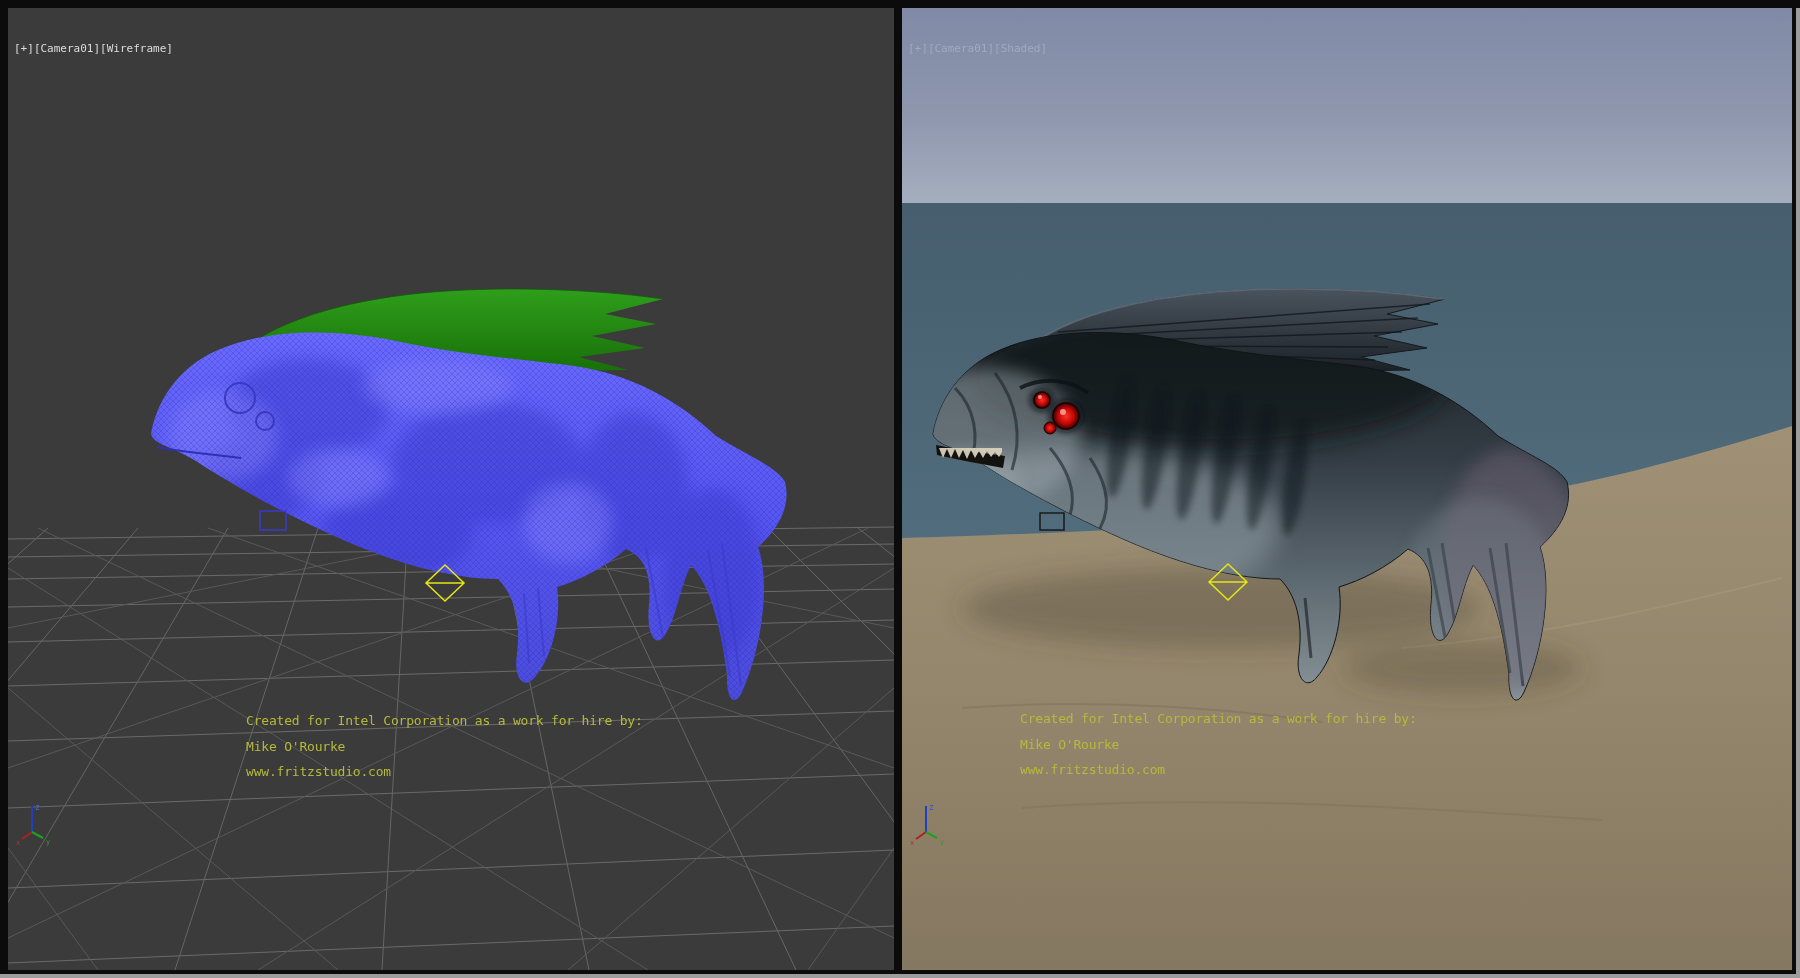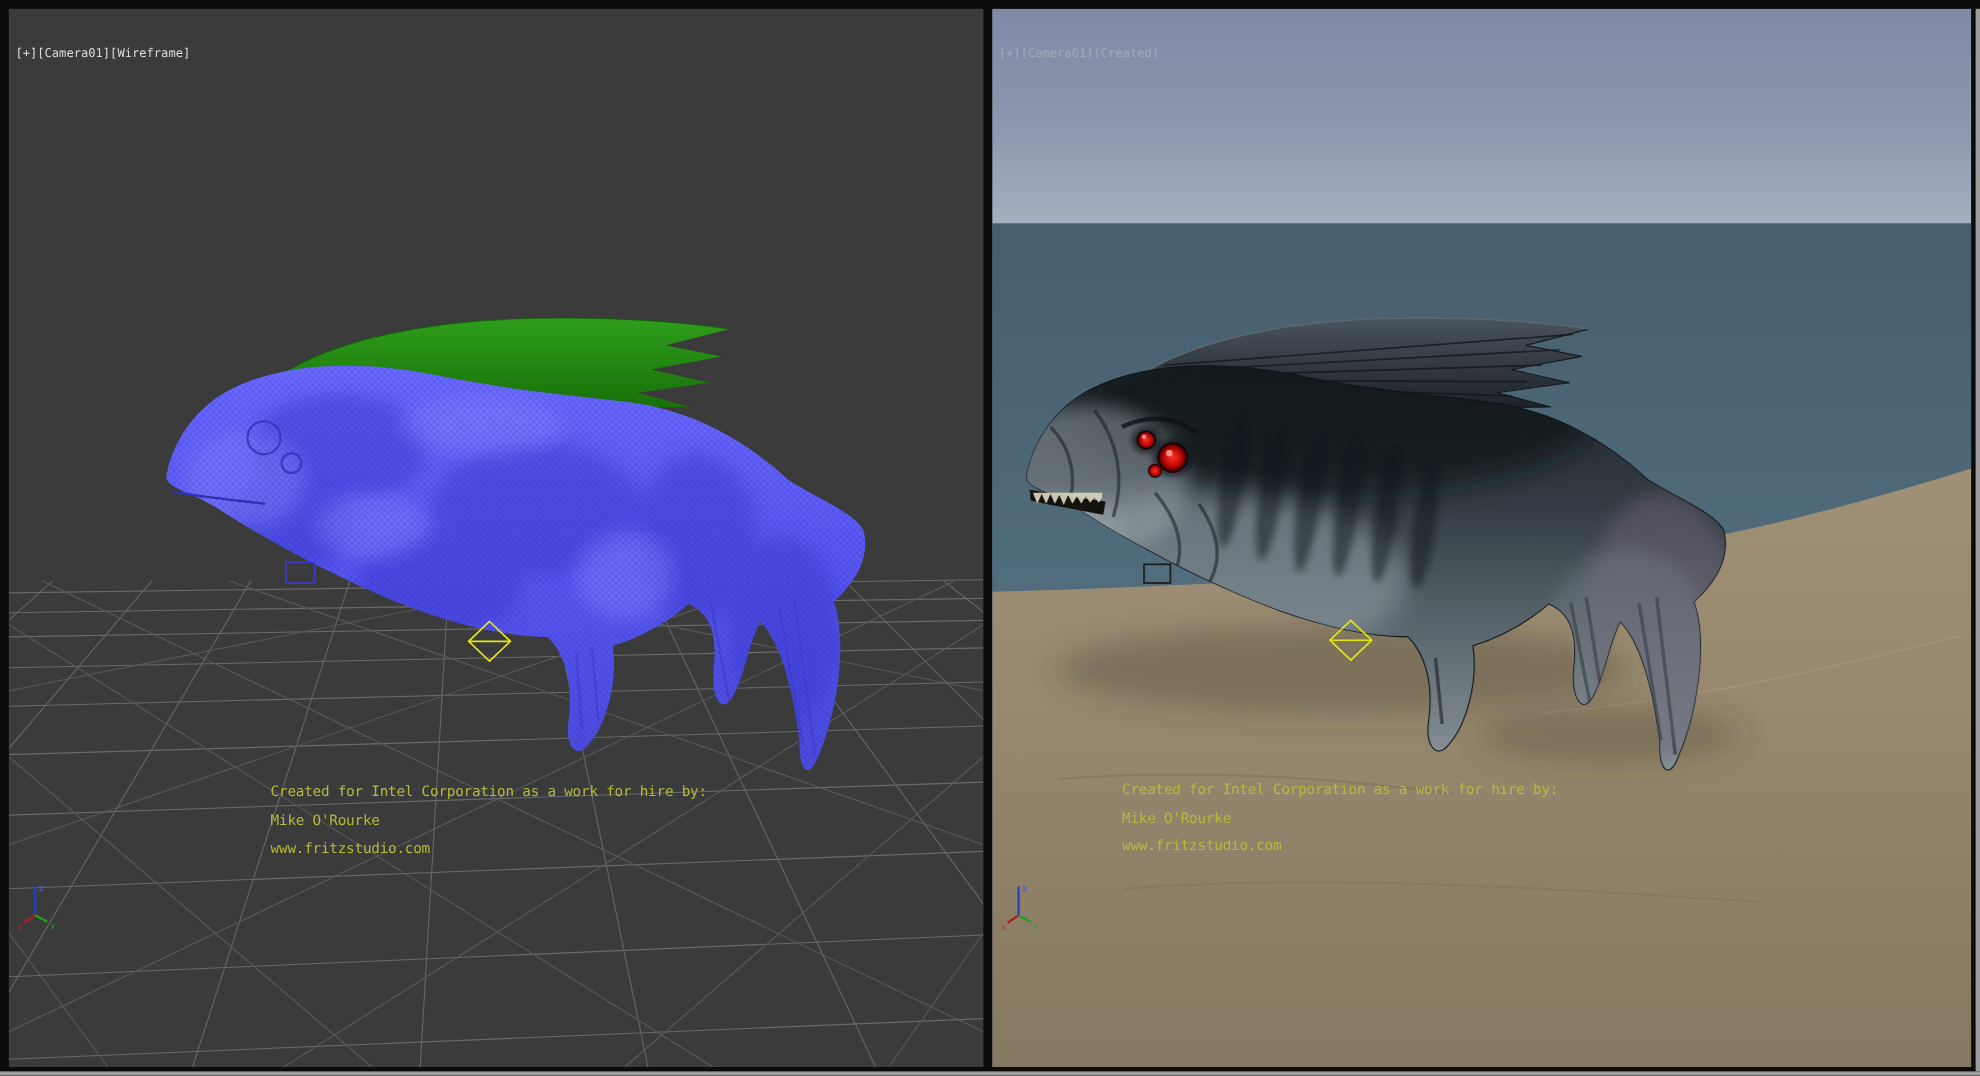--- a/index.html
+++ b/index.html
@@ -293,21 +293,21 @@
       <line x1="10" y1="36" x2="10" y2="10" stroke="#2040c0" stroke-width="2"></line>
       <line x1="10" y1="36" x2="0" y2="43" stroke="#b02020" stroke-width="2"></line>
       <line x1="10" y1="36" x2="21" y2="42" stroke="#20a020" stroke-width="2"></line>
       <text x="13" y="14" font-size="8" fill="#3a56c8">z</text>
       <text x="-6" y="49" font-size="7" fill="#b03030">x</text>
       <text x="24" y="48" font-size="7" fill="#30a030">y</text>
     </g>
   </svg>
 
   <div class="vp-label">
-    <span>[+]</span><span>[Camera01]</span><span>[Created]</span>
+    <span>[+]</span><span>[Camera01]</span><span>[Shaded]</span>
   </div>
 
   <div class="watermark">
     <div>Created for Intel Corporation as a work for hire by:</div>
     <div>Mike O'Rourke</div>
     <div>www.fritzstudio.com</div>
   </div>
 </div>
 
 <div class="edge-bottom"></div>

